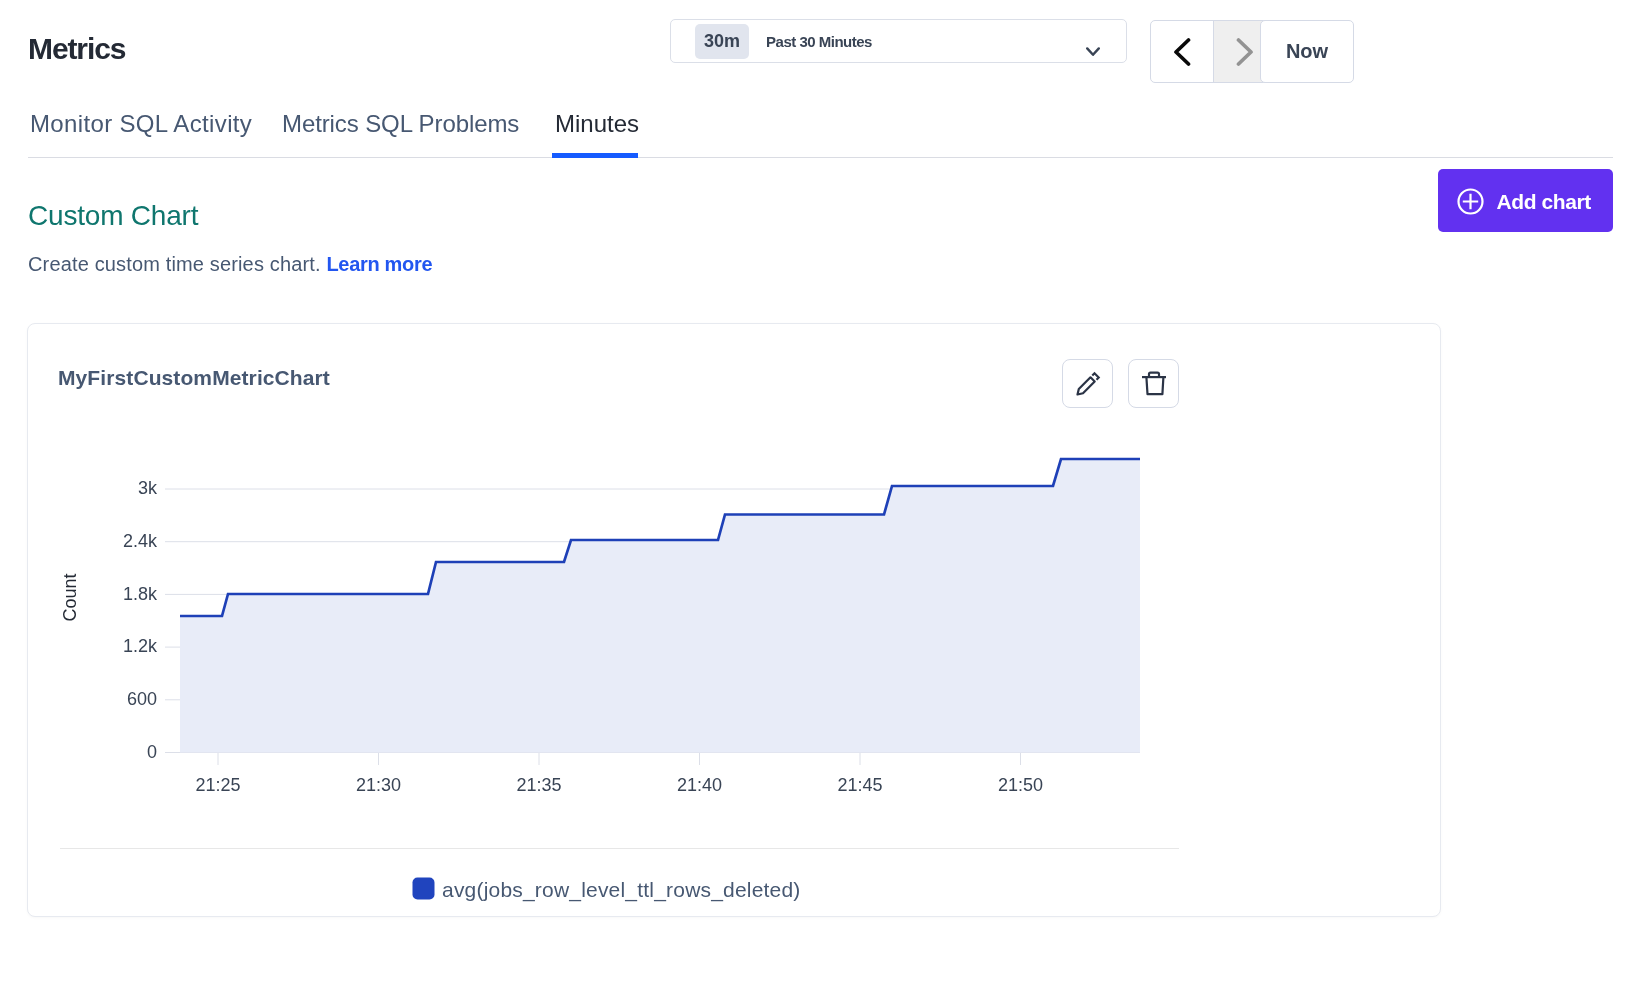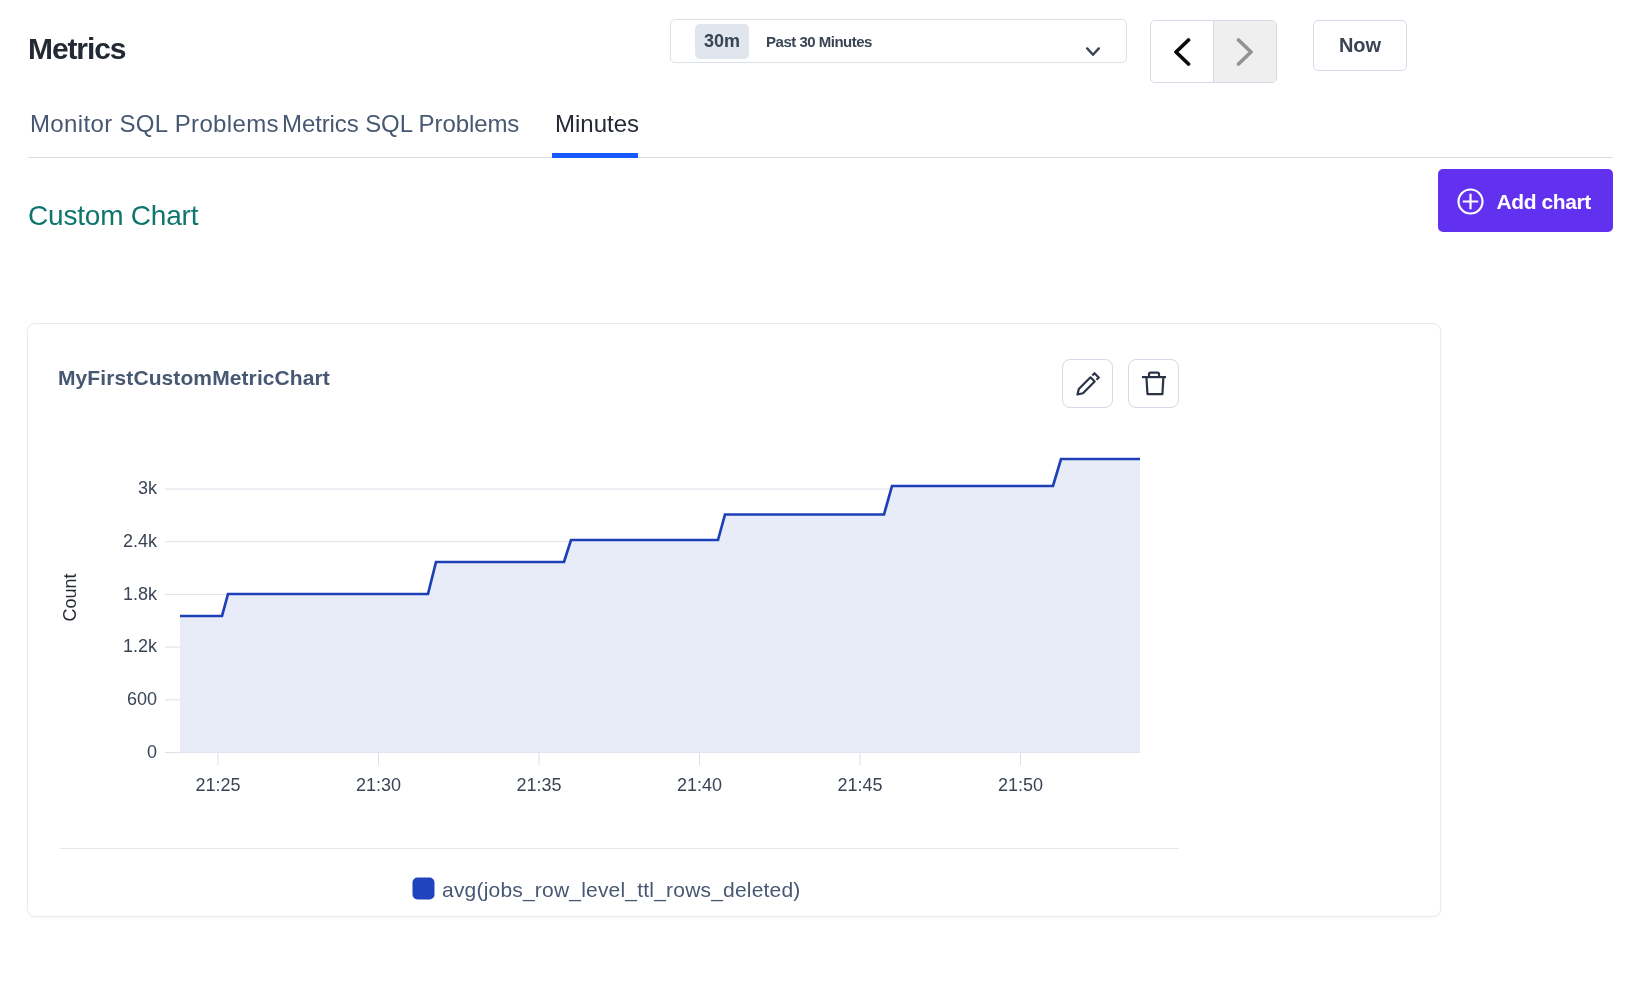--- a/index.html
+++ b/index.html
@@ -10,21 +10,21 @@
 
 
 .timebox { position:absolute; left:670px; top:19px; width:457px; height:44px; border:1px solid #dbdfe8; border-radius:5px; background:#fff; display:flex; align-items:center; }
 .badge30 { margin-left:24px; background:#e1e5ee; border-radius:5px; padding:5px 9px; line-height:25px; font-size:18px; font-weight:700; color:#394455; }
 .timetext { margin-left:17px; font-size:15px; font-weight:700; color:#394455; letter-spacing:-0.5px; }
 .chev { position:absolute; right:26px; top:25px; }
 
 .arrows { position:absolute; left:1150px; top:20px; width:127px; height:63px; border:1px solid #d5dae6; border-radius:5px; overflow:hidden; display:flex; background:#fff; }
 .arrows .seg { width:63.5px; height:100%; display:flex; align-items:center; justify-content:center; }
 .arrows .seg.right { background:#efefef; border-left:1px solid #d5dae6; }
-.nowbtn { position:absolute; left:1313px; top:20px; width:94px; height:51px; border:1px solid #d5dae6; border-radius:5px; background:#fff; display:flex; align-items:center; justify-content:center; font-size:20px; font-weight:700; color:#394455; }
+.nowbtn { position:absolute; left:1260px; top:20px; width:94px; height:63px; border:1px solid #d5dae6; border-radius:5px; background:#fff; display:flex; align-items:center; justify-content:center; font-size:20px; font-weight:700; color:#394455; }
 
 
 .tabline { position:absolute; left:28px; top:156.5px; width:1585px; height:1px; background:#dadce3; }
 .tab { position:absolute; font-size:24px; line-height:1; color:#475872; }
 .tab1 { left:30px; top:111.7px; letter-spacing:0.35px; }
 .tab2 { left:282px; top:111.7px; letter-spacing:-0.1px; }
 .tab3 { left:555px; top:111.7px; color:#242a35; }
 .tabul { position:absolute; left:552px; top:152.5px; width:86.4px; height:5px; background:#155bff; }
 
 
@@ -62,26 +62,27 @@
       </div>
     <div class="seg right">
         <svg width="20" height="28" viewBox="0 0 20 28">
           <path d="M3.5 2 L16 14 L3.5 26" stroke="#939393" stroke-width="3.7" fill="none" stroke-linecap="round" stroke-linejoin="round"></path>
         </svg>
       </div>
   </div>
   <div class="nowbtn">Now</div>
 
   <div class="tabline"></div>
-  <div class="tab tab1">Monitor SQL Problems</div>
+  <div class="tab tab1">Monitor SQL Activity</div>
   <div class="tab tab2">Metrics SQL Problems</div>
   <div class="tab tab3">Minutes</div>
   <div class="tabul"></div>
 
   <h2 class="custom">Custom Chart</h2>
+  <div class="subtext">Create custom time series chart. <a>Learn more</a></div>
   <div class="addchart">
     <svg width="27" height="27" viewBox="0 0 27 27">
         <circle cx="13.5" cy="13.5" r="12" stroke="#fff" stroke-width="2.2" fill="none"></circle>
         <path d="M13.5 5.8 V21.2 M5.8 13.5 H21.2" stroke="#fff" stroke-width="2.2" fill="none"></path>
       </svg>
     Add chart
   </div>
 
   <div class="card">
     <div class="cardtitle">MyFirstCustomMetricChart</div>

